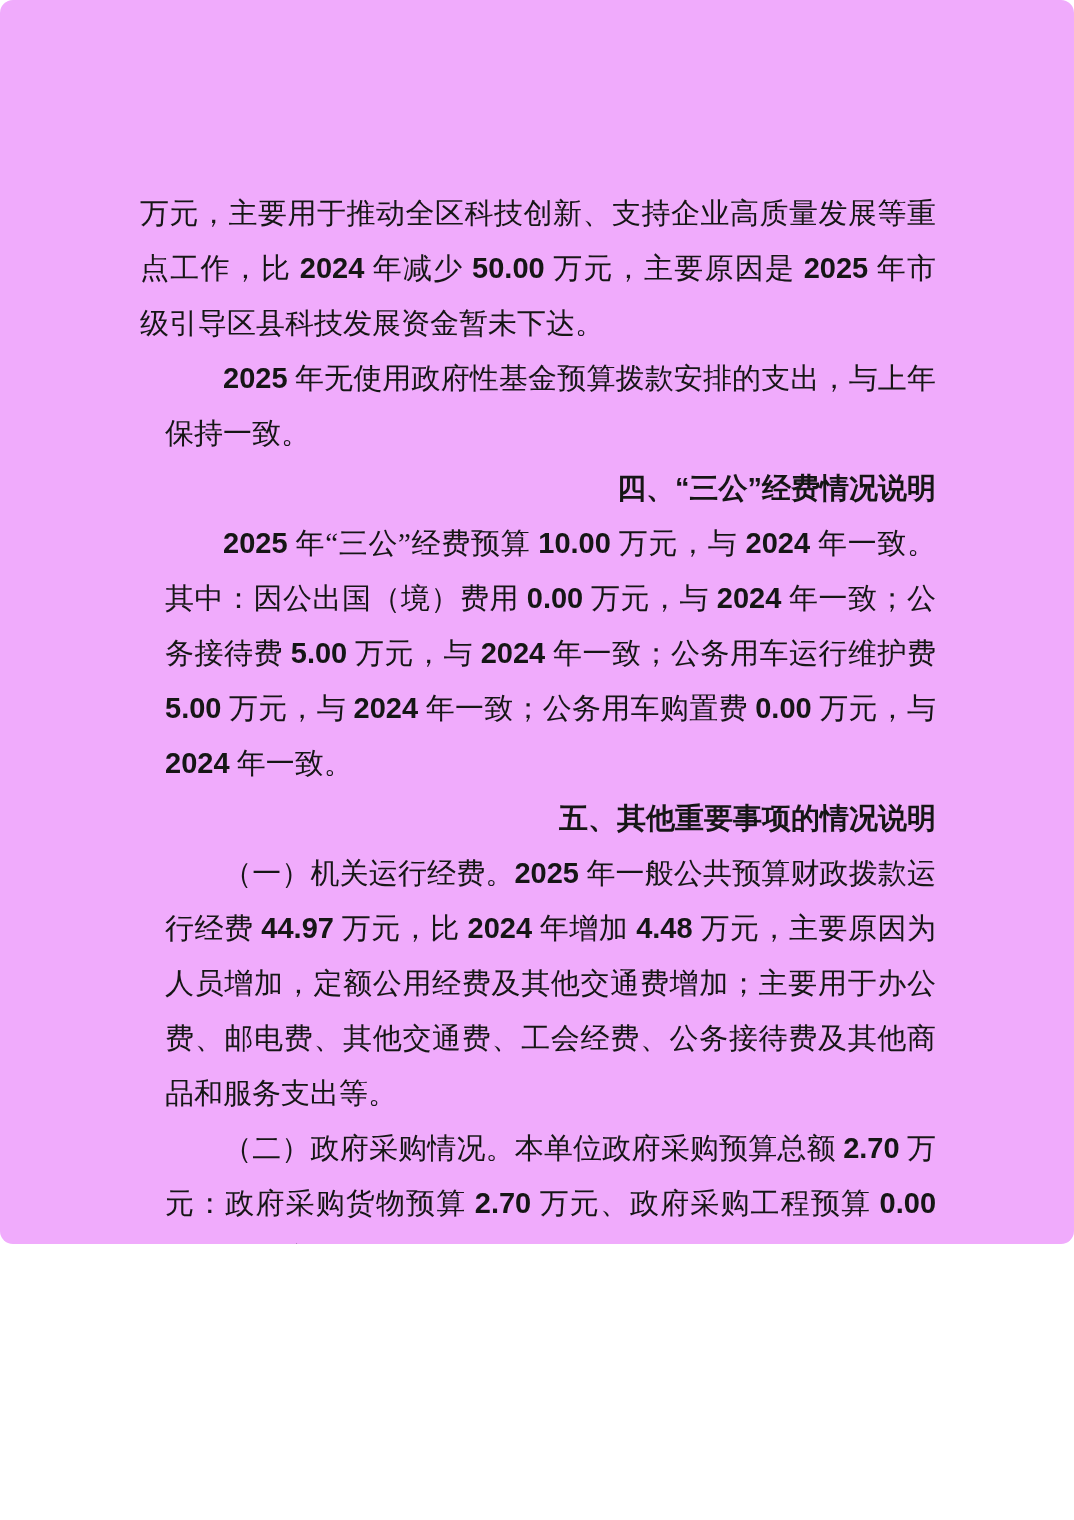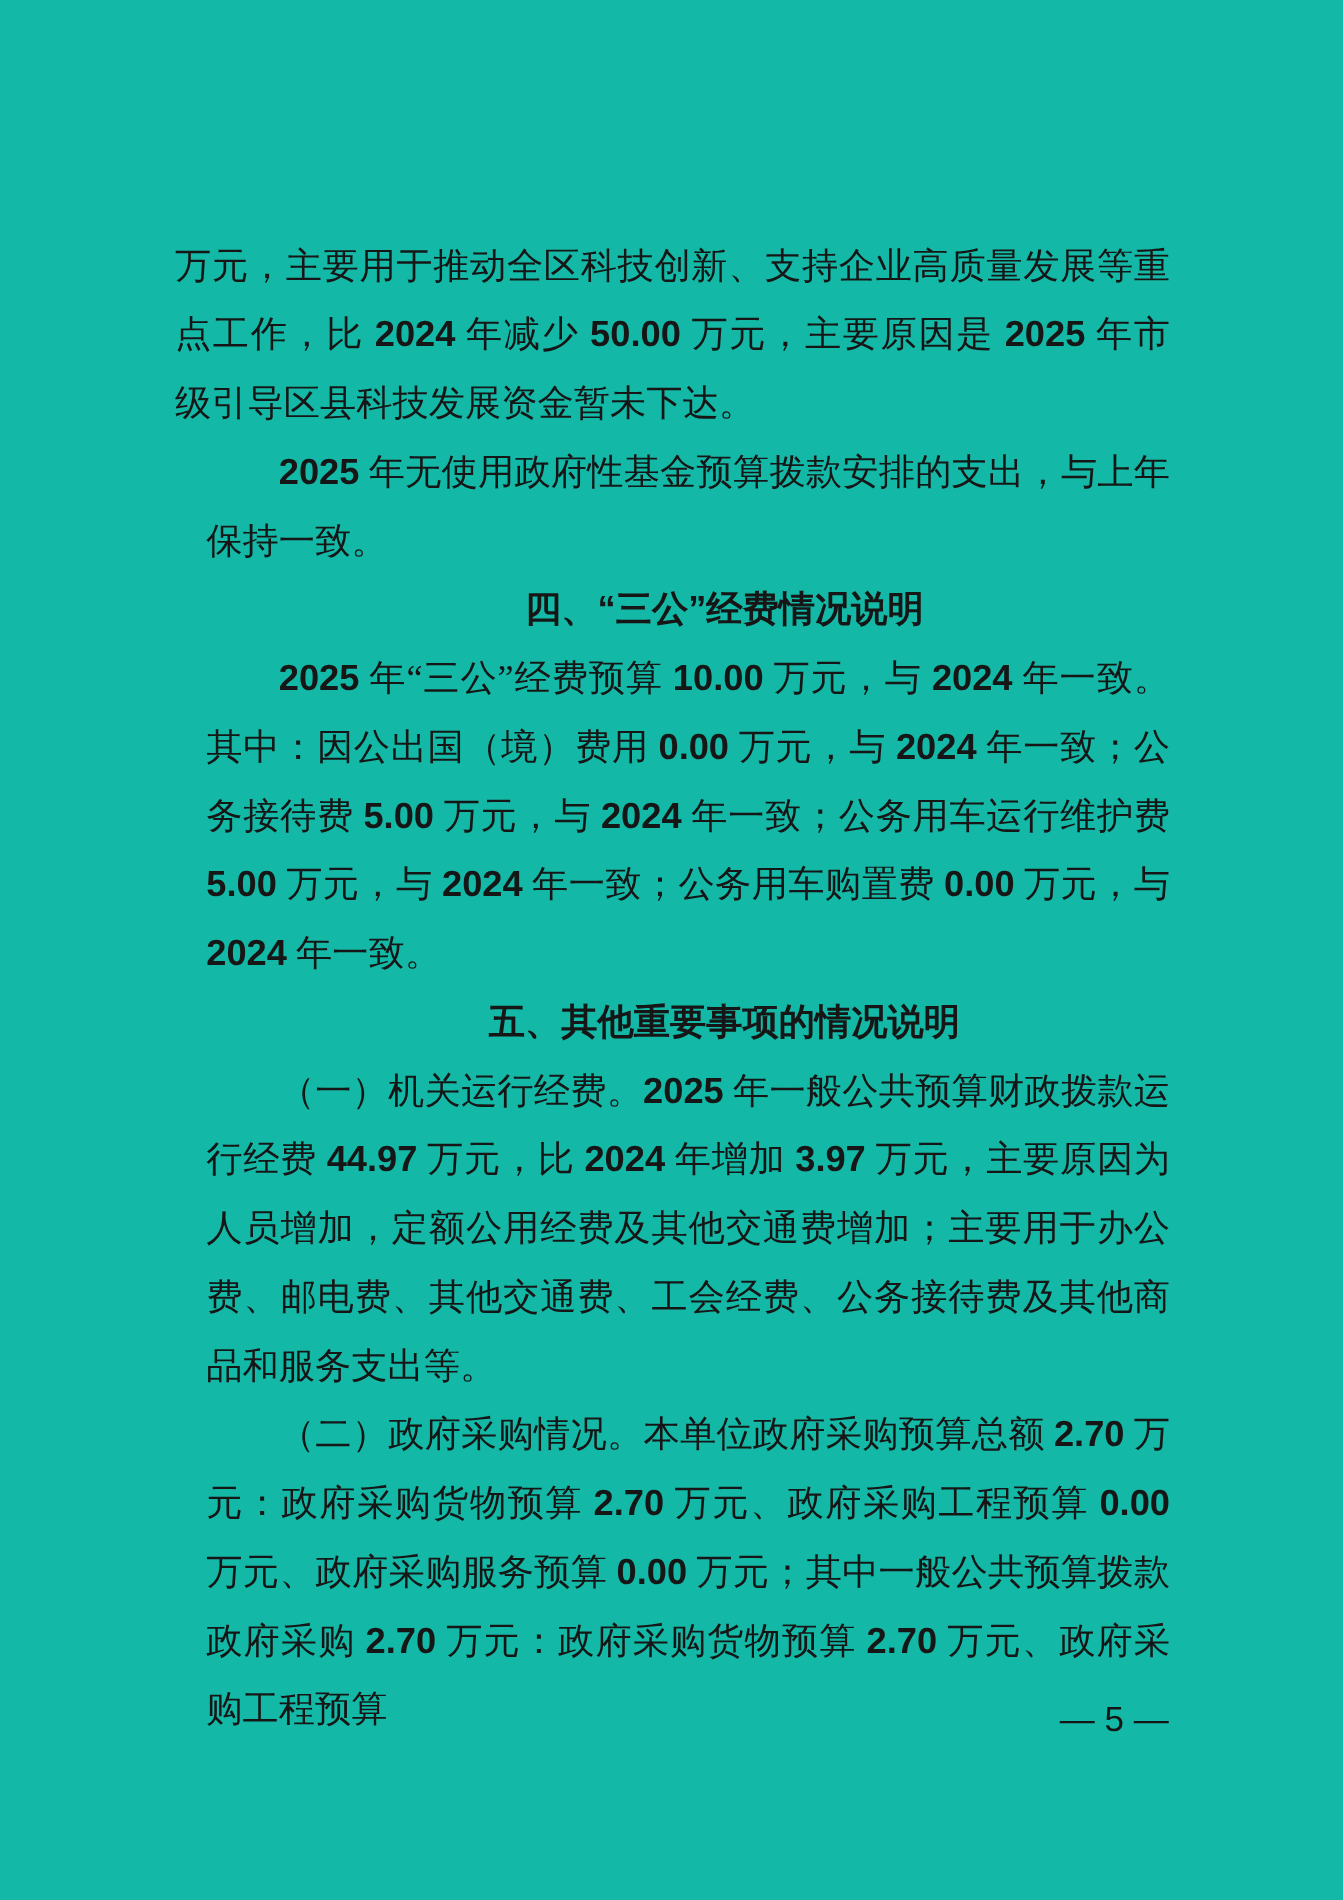--- a/index.html
+++ b/index.html
@@ -3,23 +3,24 @@
 <meta charset="utf-8">
 <style>
   html, body {
     margin: 0;
     padding: 0;
     background: #ffffff;
   }
   .sheet {
     position: relative;
     width: 1074px;
-    height: 1520px;
-    background: #14b8a6;
+    height: 1244px;
+    background: #f0abfc;
     overflow: hidden;
+    border-radius: 13px;
   }
   .content {
     position: absolute;
     left: 140px;
     top: 186px;
     width: 796px;
   }
   .para {
     margin: 0;
     font-family: "Liberation Serif", serif;
@@ -29,21 +30,21 @@
     text-align: justify;
     text-justify: inter-ideograph;
   }
   .para.indent {
     text-indent: 58px;
     margin-left: 25px;
   }
   .para.heading {
     font-family: "Liberation Sans", sans-serif;
     font-weight: 700;
-    text-align: center;
+    text-align: right;
   }
   .num {
     font-family: "Liberation Sans", sans-serif;
     font-weight: 700;
   }
   .page-number {
     position: absolute;
     top: 1356px;
     right: 139px;
     font-family: "Liberation Sans", sans-serif;
@@ -56,17 +57,17 @@
 </head>
 <body>
 
 <div class="sheet">
   <div class="content">
       <p class="para body">万元，主要用于推动全区科技创新、支持企业高质量发展等重点工作，比 <span class="num">2024</span> 年减少 <span class="num">50.00</span> 万元，主要原因是 <span class="num">2025</span> 年市级引导区县科技发展资金暂未下达。</p>
       <p class="para body indent"><span class="num">2025</span> 年无使用政府性基金预算拨款安排的支出，与上年保持一致。</p>
       <p class="para heading indent">四、“三公”经费情况说明</p>
       <p class="para body indent"><span class="num">2025</span> 年“三公”经费预算 <span class="num">10.00</span> 万元，与 <span class="num">2024</span> 年一致。其中：因公出国（境）费用 <span class="num">0.00</span> 万元，与 <span class="num">2024</span> 年一致；公务接待费 <span class="num">5.00</span> 万元，与 <span class="num">2024</span> 年一致；公务用车运行维护费 <span class="num">5.00</span> 万元，与 <span class="num">2024</span> 年一致；公务用车购置费 <span class="num">0.00</span> 万元，与 <span class="num">2024</span> 年一致。</p>
       <p class="para heading indent">五、其他重要事项的情况说明</p>
-      <p class="para body indent">（一）机关运行经费。<span class="num">2025</span> 年一般公共预算财政拨款运行经费 <span class="num">44.97</span> 万元，比 <span class="num">2024</span> 年增加 <span class="num">3.97</span> 万元，主要原因为人员增加，定额公用经费及其他交通费增加；主要用于办公费、邮电费、其他交通费、工会经费、公务接待费及其他商品和服务支出等。</p>
+      <p class="para body indent">（一）机关运行经费。<span class="num">2025</span> 年一般公共预算财政拨款运行经费 <span class="num">44.97</span> 万元，比 <span class="num">2024</span> 年增加 <span class="num">4.48</span> 万元，主要原因为人员增加，定额公用经费及其他交通费增加；主要用于办公费、邮电费、其他交通费、工会经费、公务接待费及其他商品和服务支出等。</p>
       <p class="para body indent">（二）政府采购情况。本单位政府采购预算总额 <span class="num">2.70</span> 万元：政府采购货物预算 <span class="num">2.70</span> 万元、政府采购工程预算 <span class="num">0.00</span> 万元、政府采购服务预算 <span class="num">0.00</span> 万元；其中一般公共预算拨款政府采购 <span class="num">2.70</span> 万元：政府采购货物预算 <span class="num">2.70</span> 万元、政府采购工程预算</p>
     </div>
   <div class="page-number">— 5 —</div>
 </div>
 
 </body></html>

